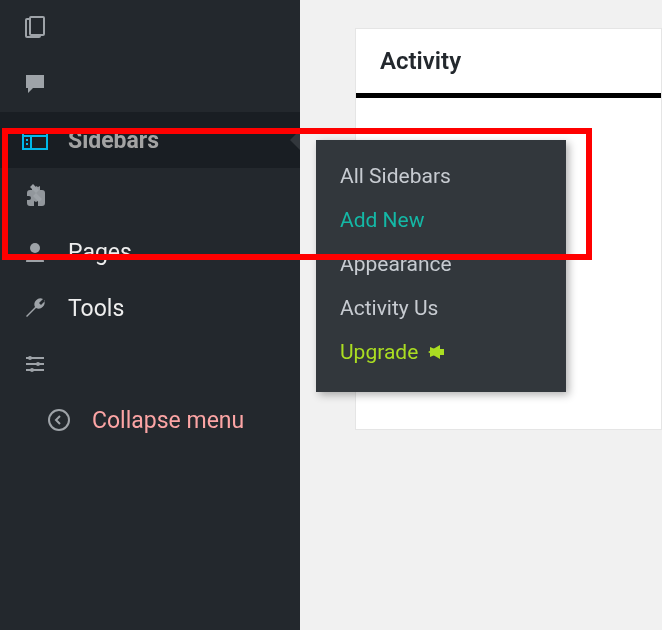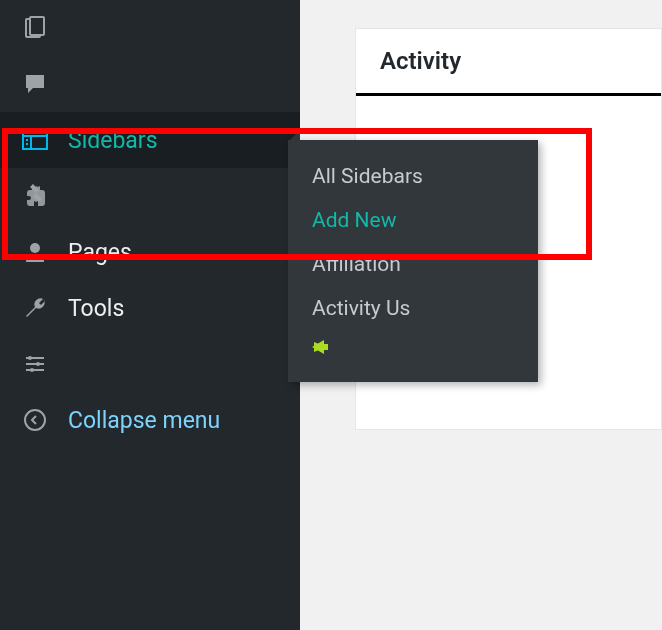--- a/index.html
+++ b/index.html
@@ -35,42 +35,44 @@
     height: 28px;
     display: flex;
     align-items: center;
     justify-content: center;
     margin-right: 16px;
     color: #9ea3a8;
     flex-shrink: 0;
   }
   .menu-item.active {
     background: #191e23;
-    color: #14b8a6;
+    color: #a3a3a3;
+    font-weight: bold;
   }
   .menu-item.active .icon-slot {
     color: #00b9eb;
   }
   .menu-item.collapse {
-    color: #7dd3fc;
+    color: #fca5a5;
+    margin-left: 24px;
   }
   .arrow-notch {
     position: absolute;
     right: 0;
     top: 50%;
     transform: translateY(-50%);
     width: 0; height: 0;
     border-top: 10px solid transparent;
     border-bottom: 10px solid transparent;
     border-right: 10px solid #32373c;
   }
 
   .submenu {
     position: absolute;
-    left: 288px;
+    left: 316px;
     top: 140px;
     width: 250px;
     background: #32373c;
     padding: 14px 0 18px 0;
     box-shadow: 3px 3px 8px rgba(0,0,0,.3);
   }
   .submenu-item {
     padding: 10px 24px;
     font-size: 21px;
     color: #c7cbd1;
@@ -98,21 +100,21 @@
     position: absolute;
     left: 55px;
     top: 28px;
     right: 0;
     background: #fff;
     border: 1px solid #e5e5e5;
     height: 400px;
   }
   .panel-header {
     padding: 18px 24px;
-    border-bottom: 3px solid #000000;
+    border-bottom: 5px solid #000000;
     font-size: 24px;
     font-weight: 600;
     color: #23282d;
   }
 
   .annotation-box {
     position: absolute;
     left: 2px;
     top: 128px;
     width: 578px;
@@ -214,23 +216,24 @@
           <path d="M13 8l-4 4 4 4" fill="none"></path>
         </svg>
     </span>
     <span>Collapse menu</span>
   </div>
 </div>
 
 <div class="submenu">
   <div class="submenu-item">All Sidebars</div>
   <div class="submenu-item highlight">Add New</div>
-  <div class="submenu-item">Affiliation</div>
+  <div class="submenu-item">Appearance</div>
   <div class="submenu-item">Activity Us</div>
   <div class="submenu-item upgrade">
+    <span>Upgrade</span>
     <span>
       <svg width="16" height="14" viewBox="0 0 16 14" fill="#aadd22">
           <path d="M0 7l12-7v4h4v6h-4v4z" transform="scale(1,1)"></path>
           <path d="M2 2l12 5-12 5z"></path>
         </svg>
     </span>
   </div>
 </div>
 
 <div class="annotation-box"></div>

